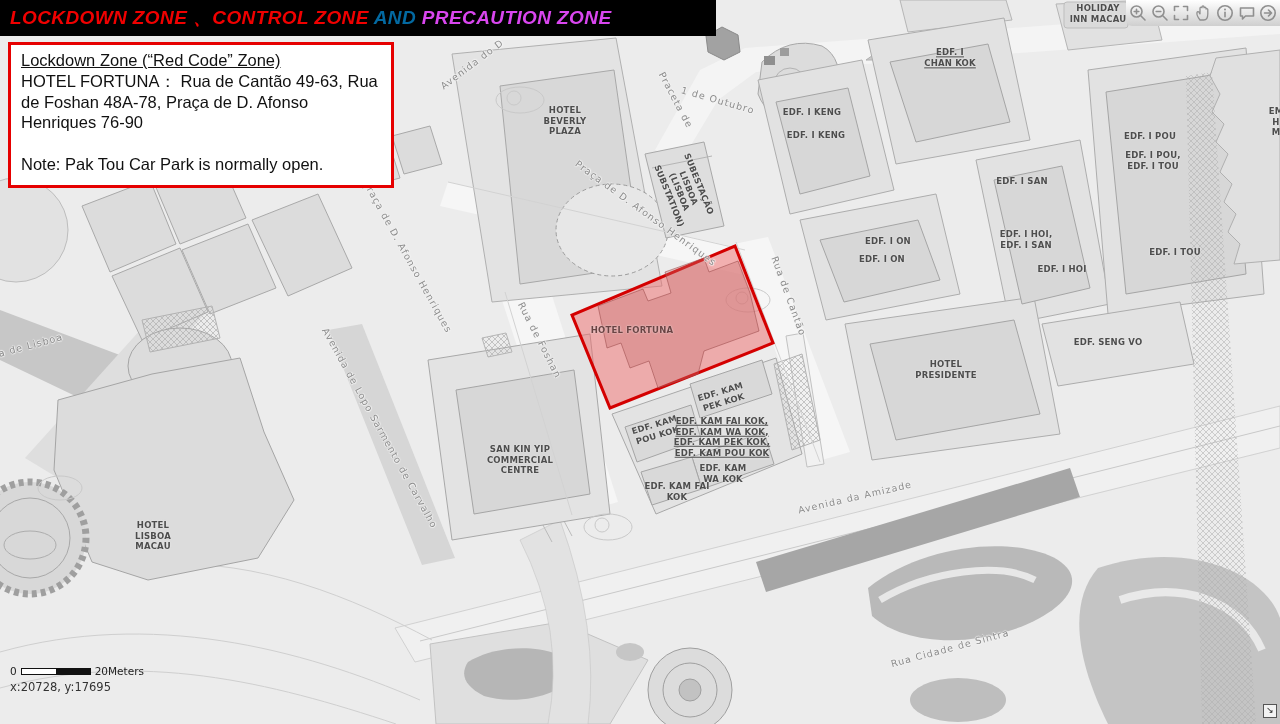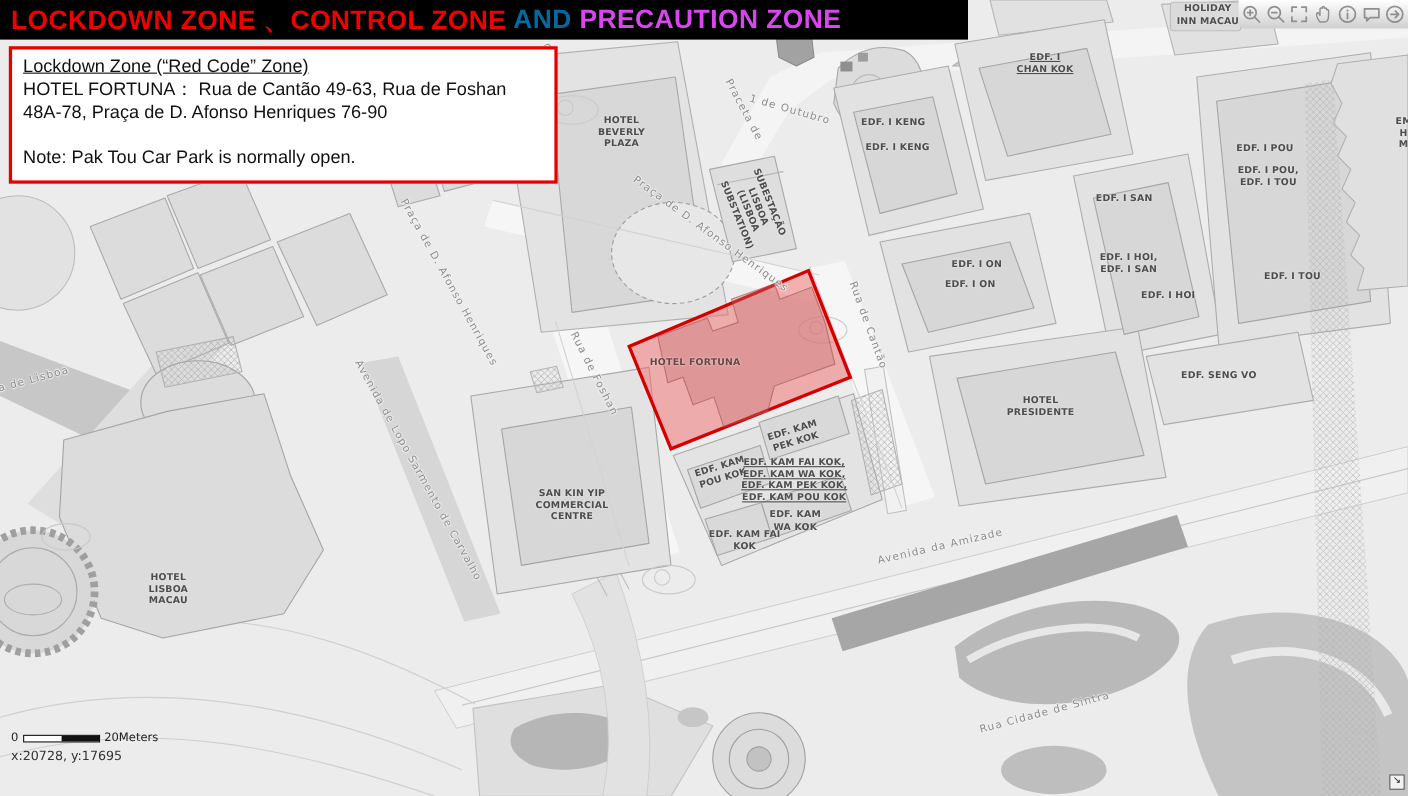--- a/index.html
+++ b/index.html
@@ -5,24 +5,24 @@
   html,body{margin:0;padding:0;background:#fff;}
   #app{position:relative;width:1280px;height:724px;overflow:hidden;background:#ececec;
        font-family:"Liberation Sans",sans-serif;}
   #map-svg{position:absolute;left:0;top:0;}
   #labels-layer{position:absolute;left:0;top:0;width:1280px;height:724px;pointer-events:none;}
   .map-label{position:absolute;white-space:nowrap;text-align:center;transform-origin:center;}
   .map-label.bld{font-family:"DejaVu Sans",sans-serif;font-size:8.5px;font-weight:bold;
        color:#4d4d4d;line-height:1.25;letter-spacing:.2px;text-shadow:0 0 2px rgba(240,240,240,.9);}
   .map-label.street{font-family:"DejaVu Sans",sans-serif;font-size:9.5px;color:#8c8c8c;
        letter-spacing:1.1px;text-shadow:0 1px 1px #f4f4f4,0 -1px 1px #f4f4f4,1px 0 1px #f4f4f4;}
-  #title-bar{position:absolute;left:0;top:0;width:880px;height:36px;background:#000;
+  #title-bar{position:absolute;left:0;top:0;width:716px;height:36px;background:#000;
        display:flex;align-items:center;padding-left:10px;box-sizing:border-box;
-       font-size:24px;font-weight:bold;letter-spacing:.4px;white-space:pre;}
-  #info-box{position:absolute;left:8px;top:42px;width:499px;box-sizing:border-box;background:#fff;
+       font-size:19px;font-weight:bold;letter-spacing:.4px;white-space:pre;font-style:italic;}
+  #info-box{position:absolute;left:8px;top:42px;width:386px;box-sizing:border-box;background:#fff;
        border:3px solid #e60000;padding:5px 10px 10px;font-size:16.5px;color:#111;line-height:1.26;}
   #info-heading{text-decoration:underline;}
   #info-note{margin-top:21px;}
   #toolbar{position:absolute;right:0;top:0;width:154px;height:26px;
        background:linear-gradient(#ffffff,#cfcfcf);border-radius:0 0 0 6px;
        display:flex;align-items:center;justify-content:space-evenly;}
   .tool-icon{width:20px;height:20px;display:inline-block;cursor:pointer;}
   .tool-icon svg{width:20px;height:20px;display:block;}
   #scalebar{position:absolute;left:10px;top:665px;display:flex;align-items:center;gap:4px;
        font-size:10.5px;color:#222;font-family:"DejaVu Sans",sans-serif;}

